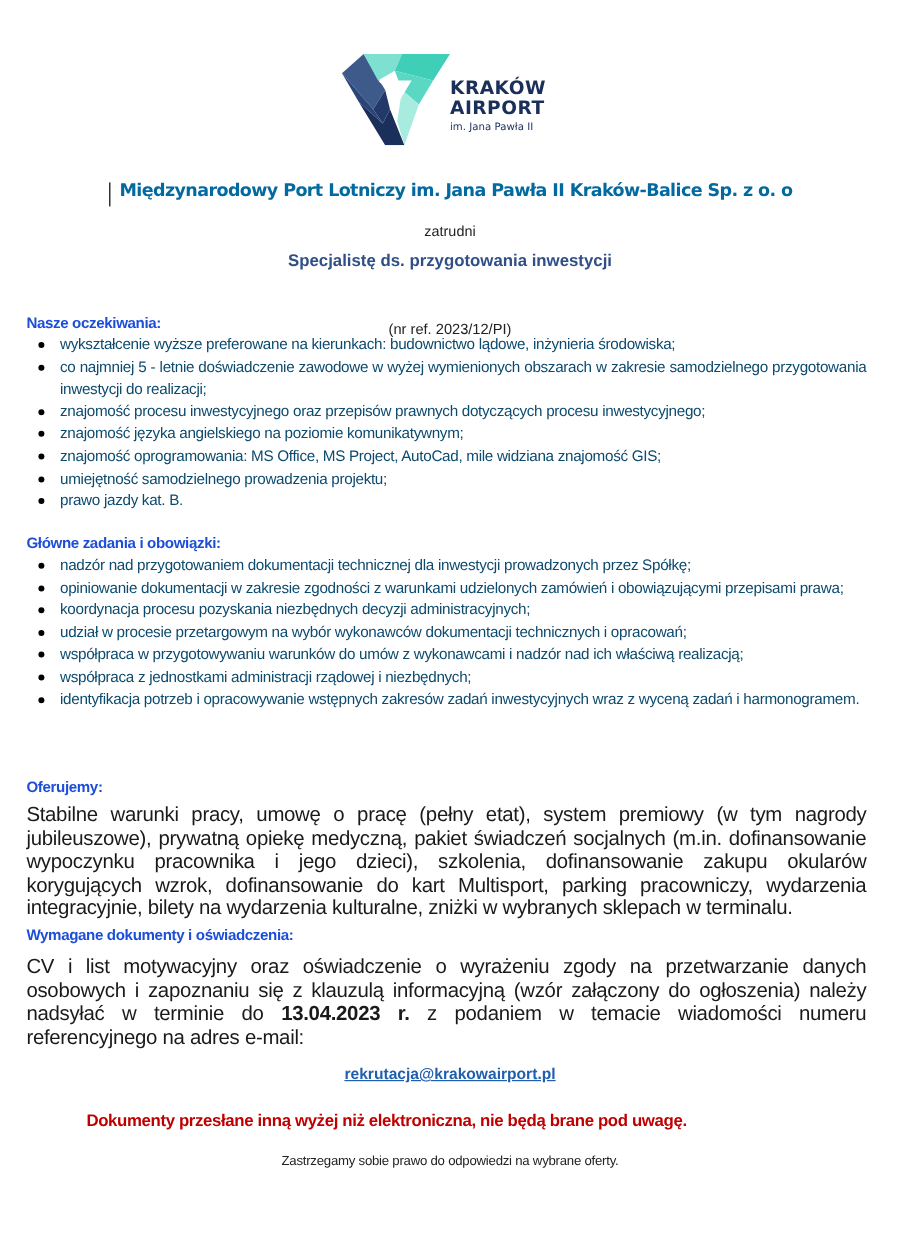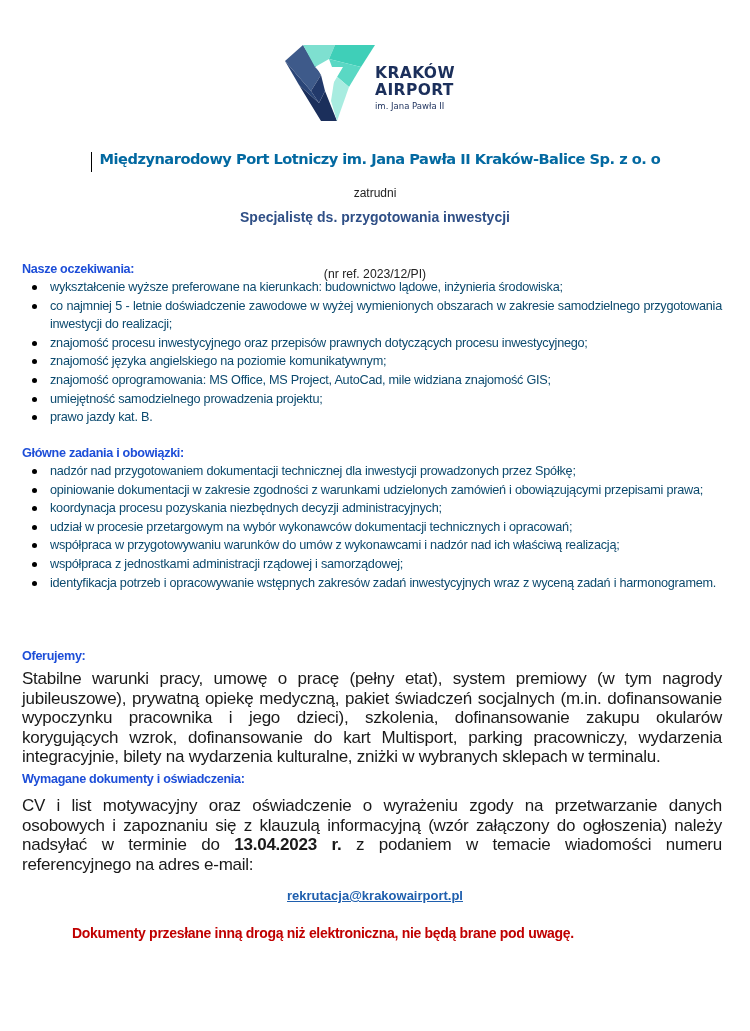--- a/index.html
+++ b/index.html
@@ -77,28 +77,29 @@
     <li><span class="bullet"></span><span>prawo jazdy kat. B.</span></li>
   </ul>
 
   <div class="section-h" style="top:446px">Główne zadania i obowiązki:</div>
   <ul class="list" style="top:462px">
     <li><span class="bullet"></span><span>nadzór nad przygotowaniem dokumentacji technicznej dla inwestycji prowadzonych przez Spółkę;</span></li>
     <li><span class="bullet"></span><span>opiniowanie dokumentacji w zakresie zgodności z warunkami udzielonych zamówień i obowiązującymi przepisami prawa;</span></li>
     <li><span class="bullet"></span><span>koordynacja procesu pozyskania niezbędnych decyzji administracyjnych;</span></li>
     <li><span class="bullet"></span><span>udział w procesie przetargowym na wybór wykonawców dokumentacji technicznych i opracowań;</span></li>
     <li><span class="bullet"></span><span>współpraca w przygotowywaniu warunków do umów z wykonawcami i nadzór nad ich właściwą realizacją;</span></li>
-    <li><span class="bullet"></span><span>współpraca z jednostkami administracji rządowej i samorządowej;</span></li>
+    <li><span class="bullet"></span><span>współpraca z jednostkami administracji rządowej i niezbędnych;</span></li>
     <li><span class="bullet"></span><span>identyfikacja potrzeb i opracowywanie wstępnych zakresów zadań inwestycyjnych wraz z wyceną zadań i harmonogramem.</span></li>
   </ul>
 
   <div class="section-h" style="top:649px">Oferujemy:</div>
   <div class="para" style="top:669px">Stabilne warunki pracy, umowę o pracę (pełny etat), system premiowy (w tym nagrody jubileuszowe), prywatną opiekę medyczną, pakiet świadczeń socjalnych (m.in. dofinansowanie wypoczynku pracownika i jego dzieci), szkolenia, dofinansowanie zakupu okularów korygujących wzrok, dofinansowanie do kart Multisport, parking pracowniczy, wydarzenia integracyjnie, bilety na wydarzenia kulturalne, zniżki w wybranych sklepach w terminalu.</div>
 
   <div class="section-h" style="top:772px">Wymagane dokumenty i oświadczenia:</div>
   <div class="para" style="top:796px"><span>CV i list motywacyjny oraz oświadczenie o wyrażeniu zgody na przetwarzanie danych osobowych i zapoznaniu się z klauzulą informacyjną (wzór załączony do ogłoszenia) należy nadsyłać w terminie do </span><b>13.04.2023 r.</b><span> z podaniem w temacie wiadomości numeru referencyjnego na adres e-mail:</span></div>
 
   <div class="email">
     <a>rekrutacja@krakowairport.pl</a>
   </div>
 
-  <div class="warning">Dokumenty przesłane inną drogą niż elektroniczna, nie będą brane pod uwagę.</div>
+  <div class="warning">Dokumenty przesłane inną wyżej niż elektroniczna, nie będą brane pod uwagę.</div>
+  <div class="footer">Zastrzegamy sobie prawo do odpowiedzi na wybrane oferty.</div>
 </div>
 
 </body></html>

